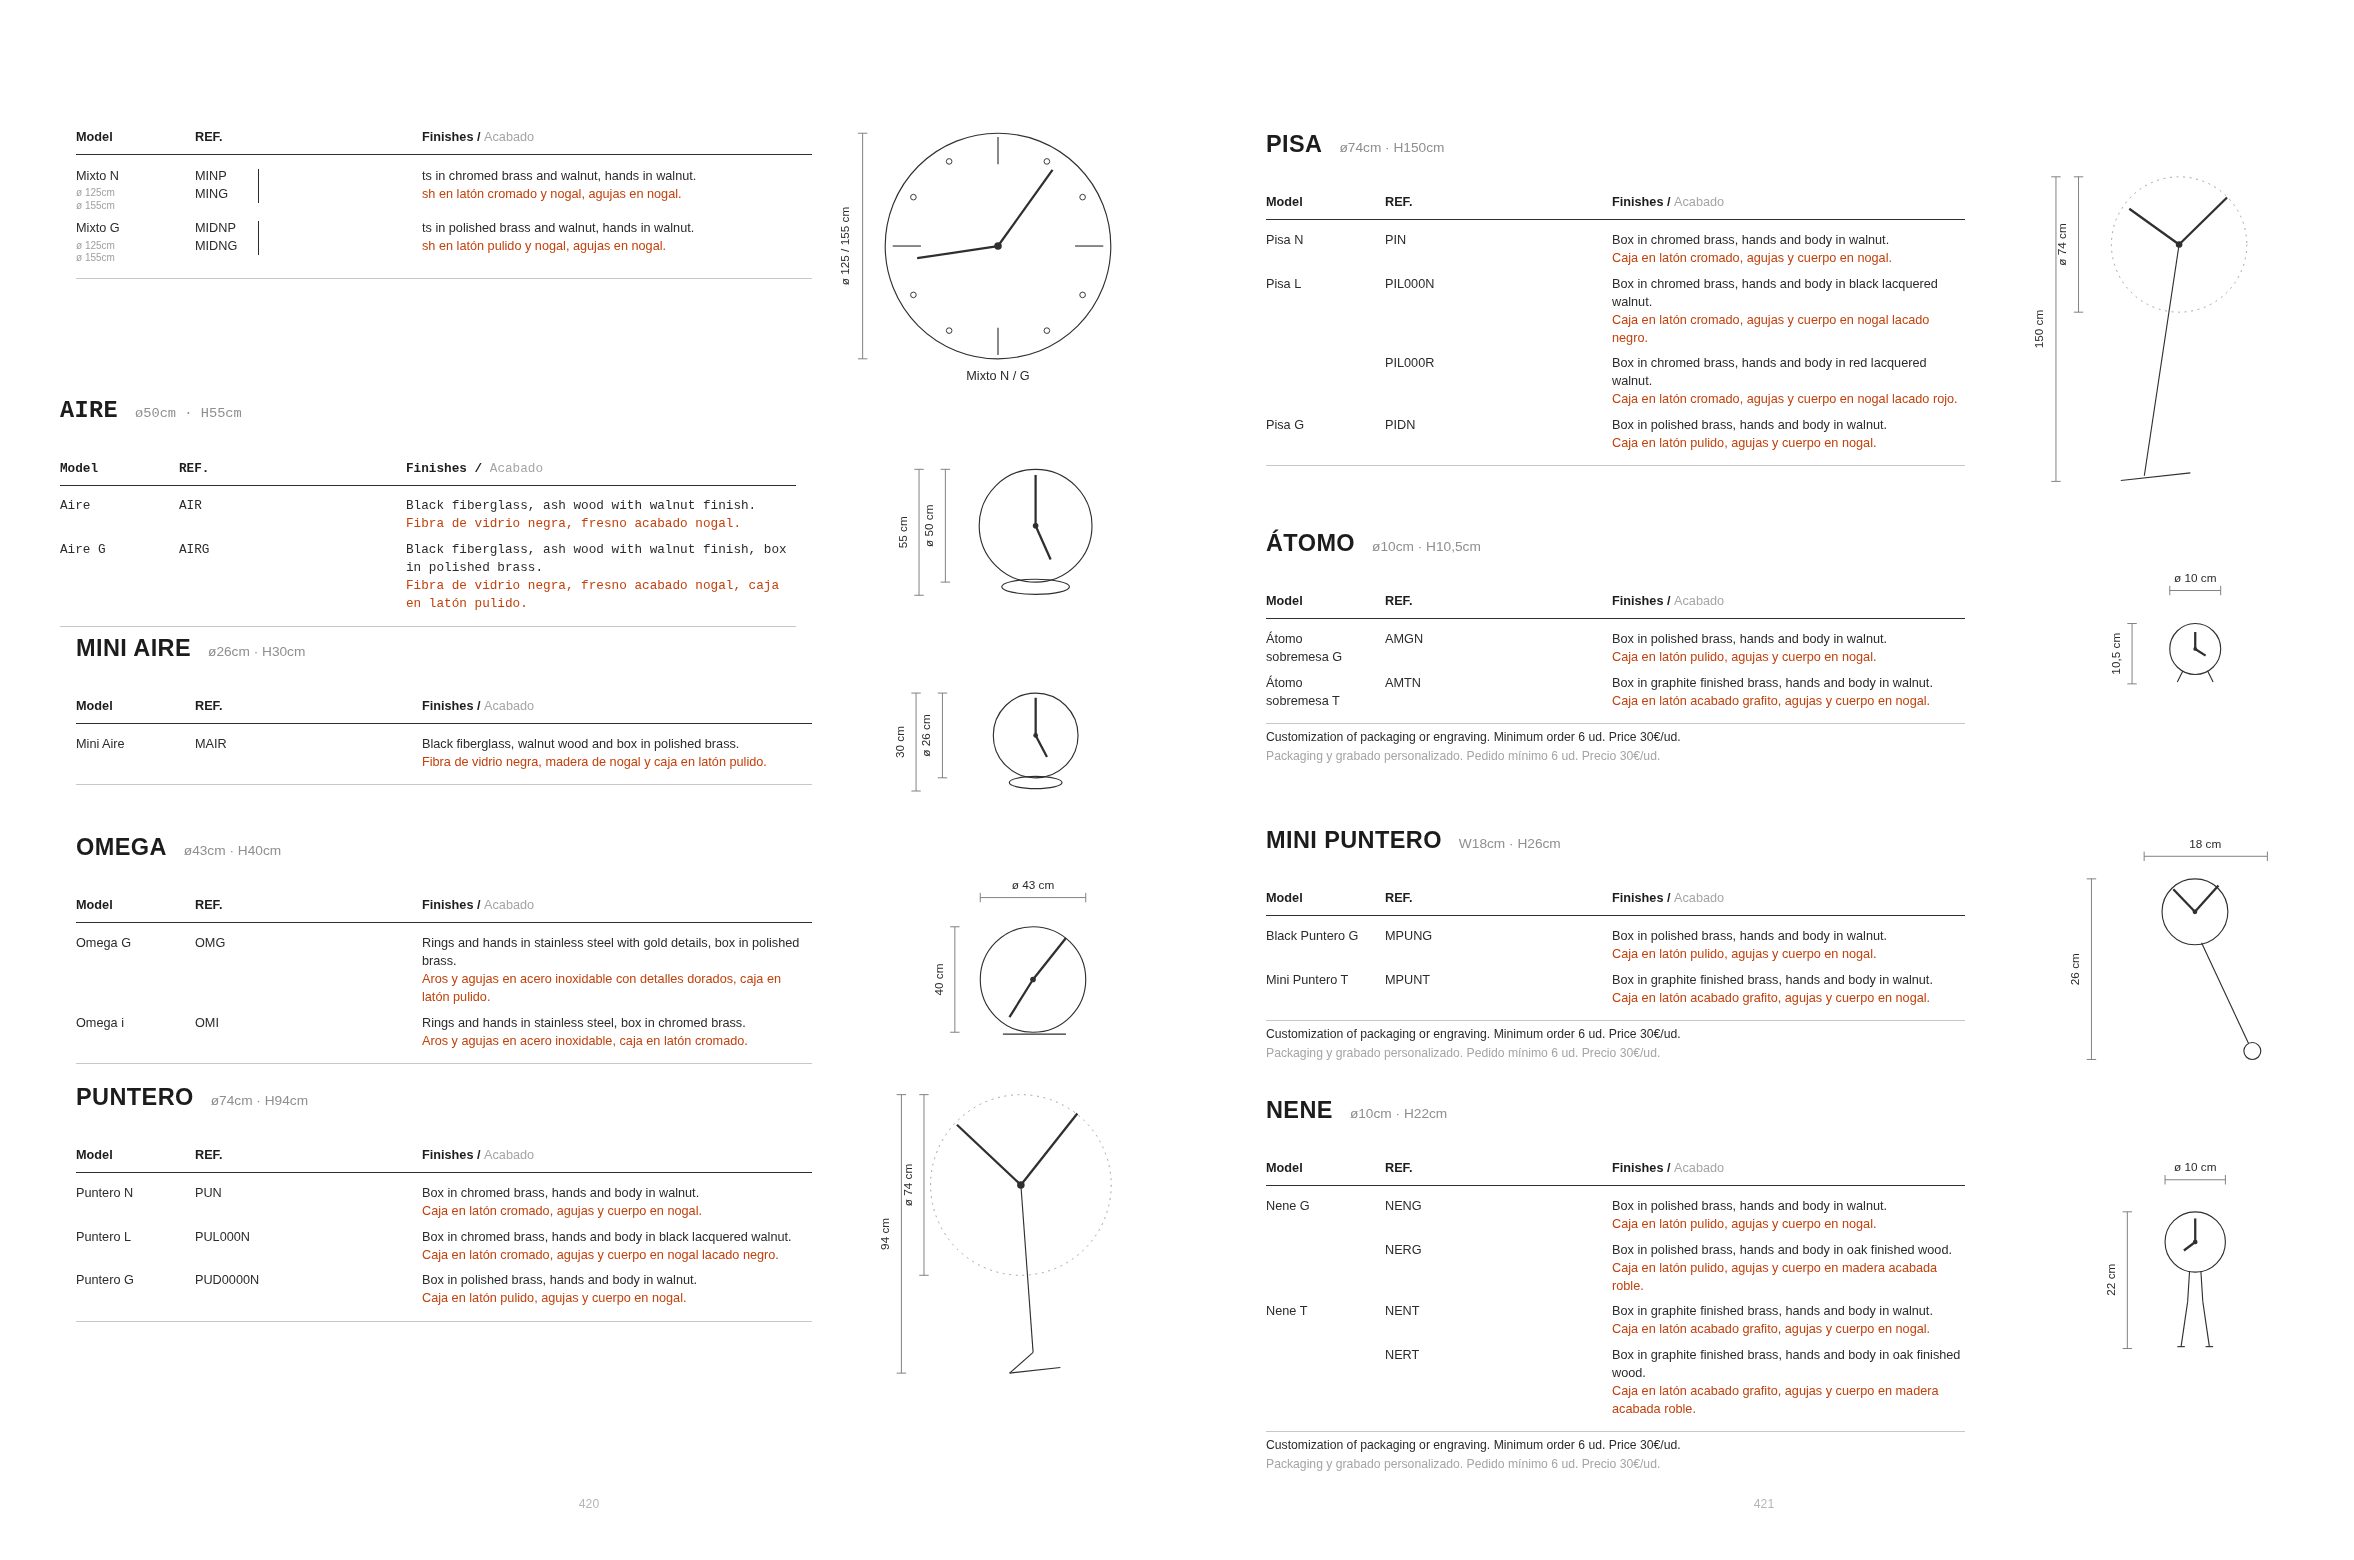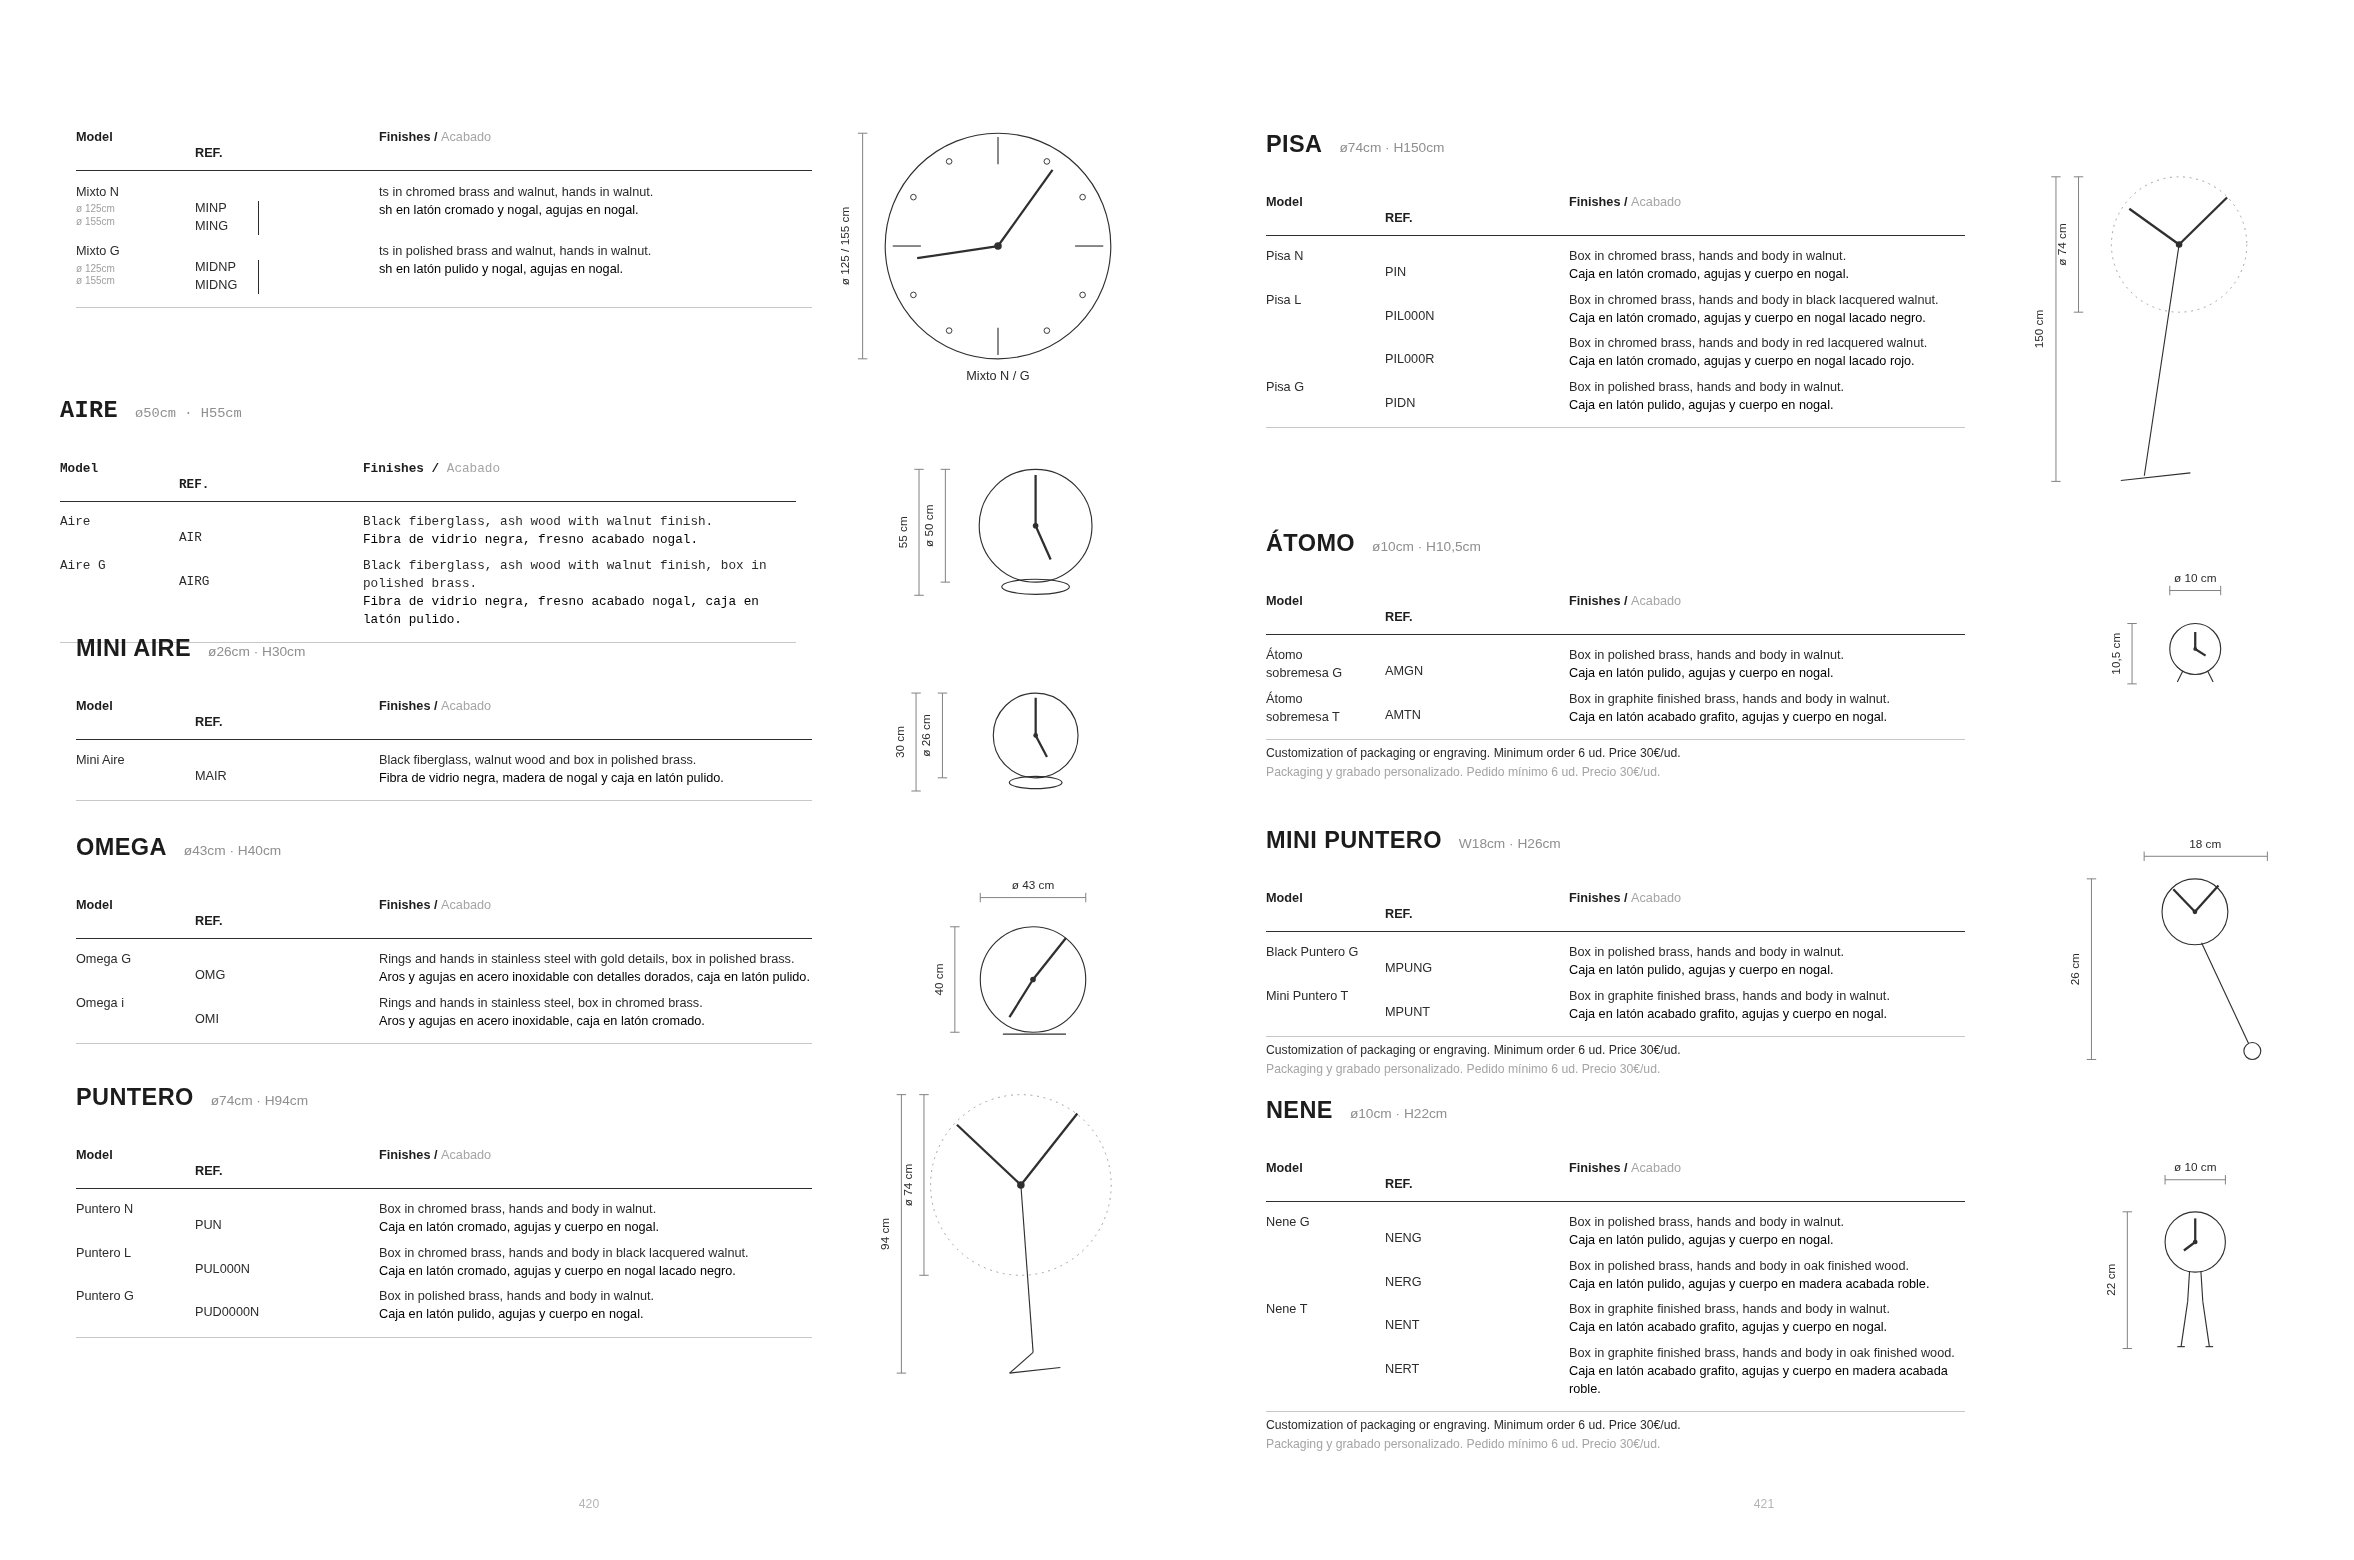--- a/index.html
+++ b/index.html
@@ -11,28 +11,28 @@
   .sec-title { font-size:23.5px; line-height:23.5px; font-weight:700; letter-spacing:0.4px; color:#1c1c1c; }
   .sec-dims { font-size:13.7px; color:#8f8f8f; }
 
   .thead { display:flex; font-size:12.7px; line-height:15px; padding-bottom:9.4px; border-bottom:1.4px solid #2e2e2e; }
   .thead .c-model, .thead .c-ref, .fh-en { font-weight:700; color:#1d1d1d; }
   .fh-es { font-weight:400; color:#a5a5a5; }
 
   .tbody { padding:7.5px 0 9.4px; border-bottom:0.9px solid #c7c7c7; }
   .trow { display:flex; padding:3.8px 0; font-size:12.7px; line-height:18px; }
   .c-model { width:119px; flex:none; padding-right:9.4px; }
-  .c-ref { width:184px; flex:none; position:relative; padding-right:9.4px;margin-top:16px; }
+  .c-ref { width:227px; flex:none; position:relative; padding-right:9.4px; }
   .c-fin { flex:1; min-width:0; }
   .model-line, .ref-line { line-height:18px; color:#2b2b2b; }
   .model-sub { font-size:10px; line-height:12.2px; color:#a0a0a0; }
   .model-sub:nth-of-type(2) { margin-top:2.8px; }
   .ref-bracket { position:absolute; left:63px; top:1.9px; height:34px; width:1.3px; background:#2b2b2b; }
   .fin-en { color:#2b2b2b; }
-  .fin-es { color:#000000; }
+  .fin-es { color:#c2410c; }
 
   .note { margin-top:4px; font-size:12.2px; line-height:19.3px; }
   .note-en { color:#2b2b2b; }
   .note-es { color:#a5a5a5; }
 
   .pagenum { position:absolute; transform:translateX(-50%); font-size:12.2px; color:#b5b5b5;text-align:center; }
 
   svg.drawing { position:absolute; overflow:visible; }
   svg .dim line { stroke:#7a7a7a; stroke-width:1; }
   svg text { font-family:"Liberation Sans", sans-serif; }

